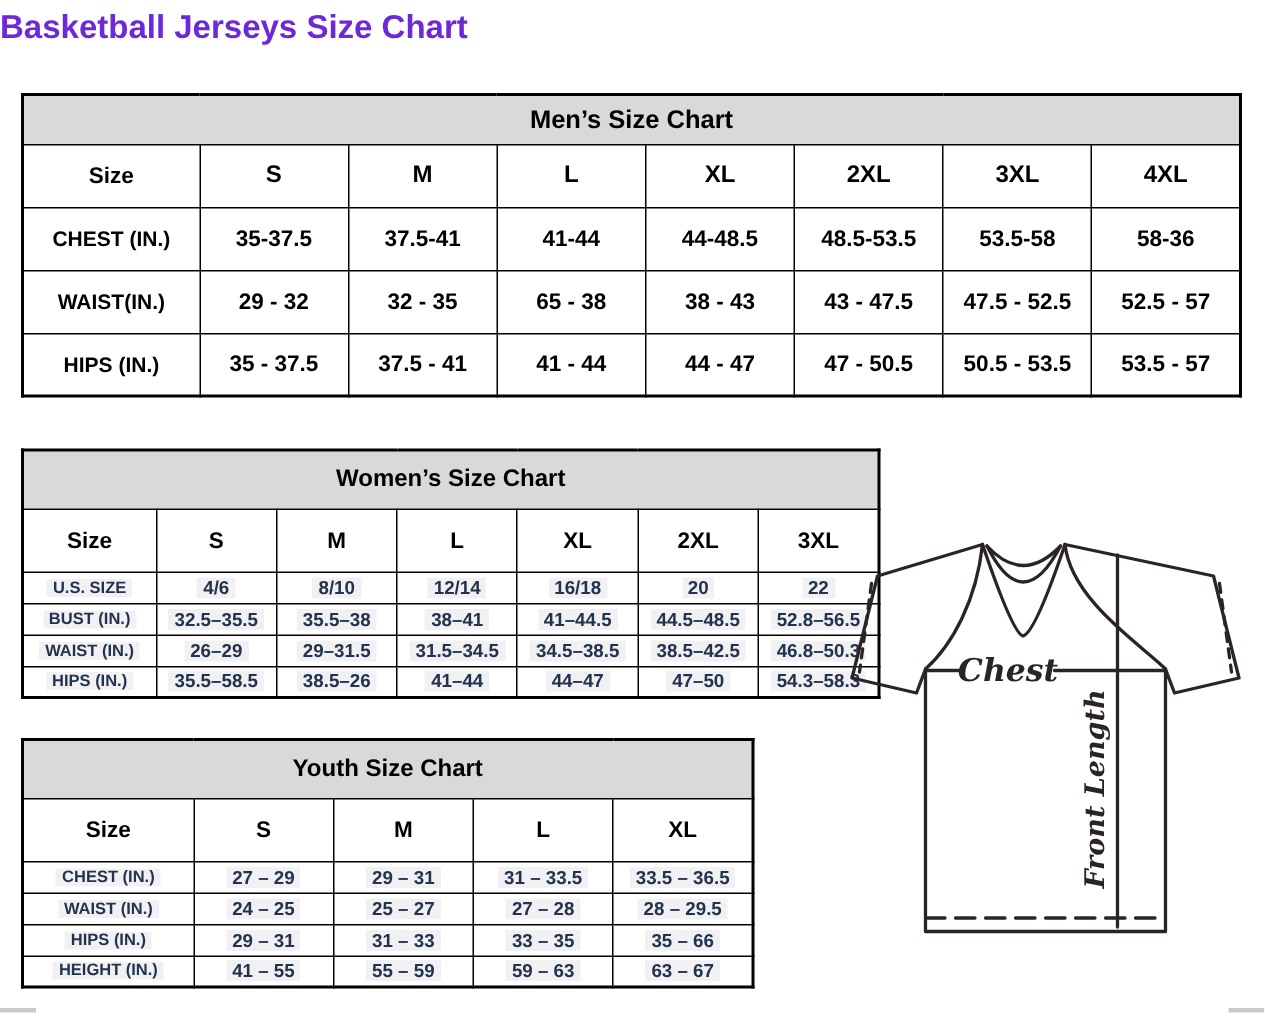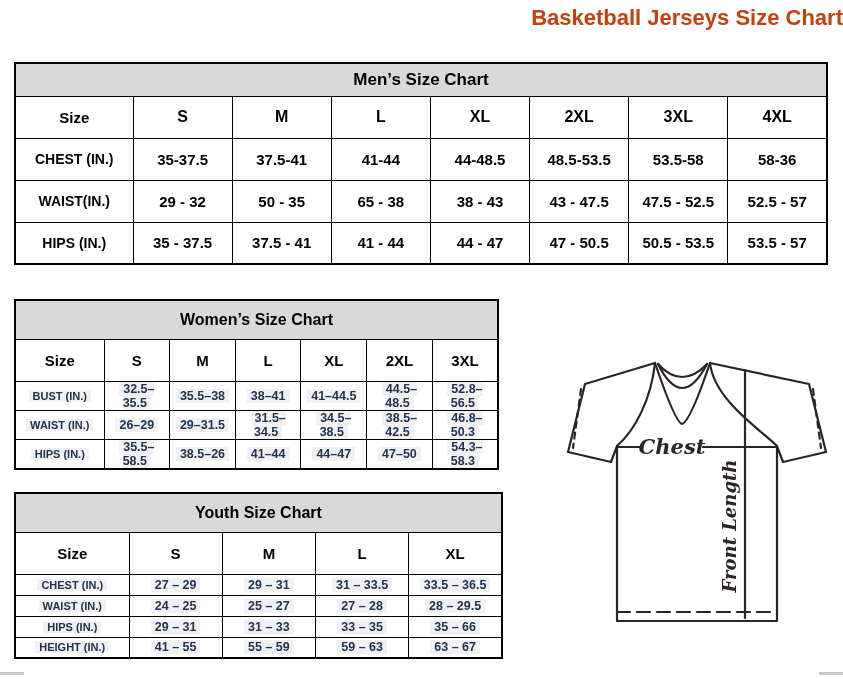--- a/index.html
+++ b/index.html
@@ -5,36 +5,36 @@
   html,body{margin:0;padding:0;background:#ffffff;}
   .page{
     position:relative;
     width:843px;height:679px;
     background:#ffffff;
     font-family:"Liberation Sans", sans-serif;
     overflow:hidden;
   }
   .title{
     position:absolute;top:5px;left:0;width:843px;
-    text-align:right;font-size:22px;font-weight:bold;color:#c2410c;
+    text-align:left;font-size:22px;font-weight:bold;color:#6d28d9;
     letter-spacing:0px;
   }
   .tblwrap{position:absolute;}
   .tblwrap.mens{left:14px;top:62px;}
   .tblwrap.womens{left:14px;top:299px;}
   .tblwrap.youth{left:14px;top:492px;}
 
   table.sizes{
     border-collapse:collapse;
     table-layout:fixed;
     border:2px solid #000;
     background:#fff;
   }
   .mens  table.sizes, .mens{width:814px;}
-  .womens table.sizes, .womens{width:485px;}
+  .womens table.sizes, .womens{width:573px;}
   .youth table.sizes, .youth{width:489px;border-radius:18px;}
 
   table.sizes th, table.sizes td{
     border:1px solid #000;
     text-align:center;
     vertical-align:middle;
     padding:0 2px;
     color:#000;
     font-weight:bold;
     box-sizing:border-box;
@@ -115,21 +115,21 @@
             <td><span class="hl">37.5-41</span></td>
             <td><span class="hl">41-44</span></td>
             <td><span class="hl">44-48.5</span></td>
             <td><span class="hl">48.5-53.5</span></td>
             <td><span class="hl">53.5-58</span></td>
             <td><span class="hl">58-36</span></td>
           </tr>
           <tr class="data">
             <th><span class="hl">WAIST(IN.)</span></th>
             <td><span class="hl">29 - 32</span></td>
-            <td><span class="hl">50 - 35</span></td>
+            <td><span class="hl">32 - 35</span></td>
             <td><span class="hl">65 - 38</span></td>
             <td><span class="hl">38 - 43</span></td>
             <td><span class="hl">43 - 47.5</span></td>
             <td><span class="hl">47.5 - 52.5</span></td>
             <td><span class="hl">52.5 - 57</span></td>
           </tr>
           <tr class="data">
             <th><span class="hl">HIPS (IN.)</span></th>
             <td><span class="hl">35 - 37.5</span></td>
             <td><span class="hl">37.5 - 41</span></td>
@@ -160,20 +160,29 @@
           <tr class="head">
             <th>Size</th>
             <th>S</th>
             <th>M</th>
             <th>L</th>
             <th>XL</th>
             <th>2XL</th>
             <th>3XL</th>
           </tr>
           <tr class="data">
+            <th><span class="hl">U.S. SIZE</span></th>
+            <td><span class="hl">4/6</span></td>
+            <td><span class="hl">8/10</span></td>
+            <td><span class="hl">12/14</span></td>
+            <td><span class="hl">16/18</span></td>
+            <td><span class="hl">20</span></td>
+            <td><span class="hl">22</span></td>
+          </tr>
+          <tr class="data">
             <th><span class="hl">BUST (IN.)</span></th>
             <td><span class="hl">32.5–35.5</span></td>
             <td><span class="hl">35.5–38</span></td>
             <td><span class="hl">38–41</span></td>
             <td><span class="hl">41–44.5</span></td>
             <td><span class="hl">44.5–48.5</span></td>
             <td><span class="hl">52.8–56.5</span></td>
           </tr>
           <tr class="data">
             <th><span class="hl">WAIST (IN.)</span></th>

